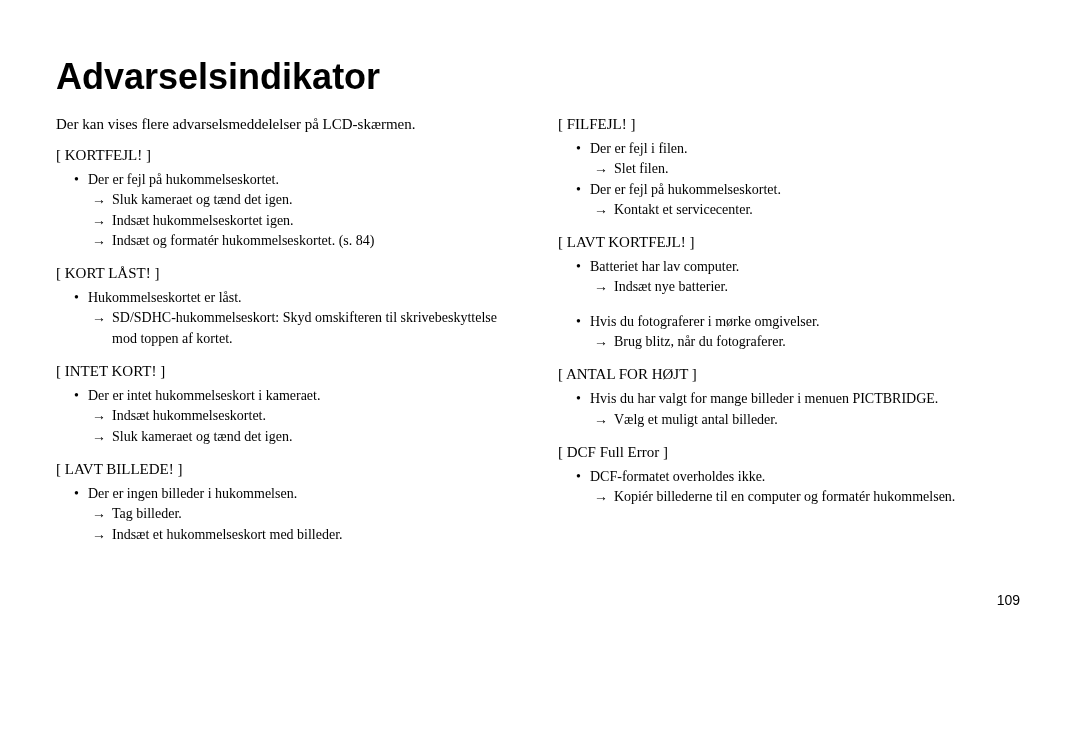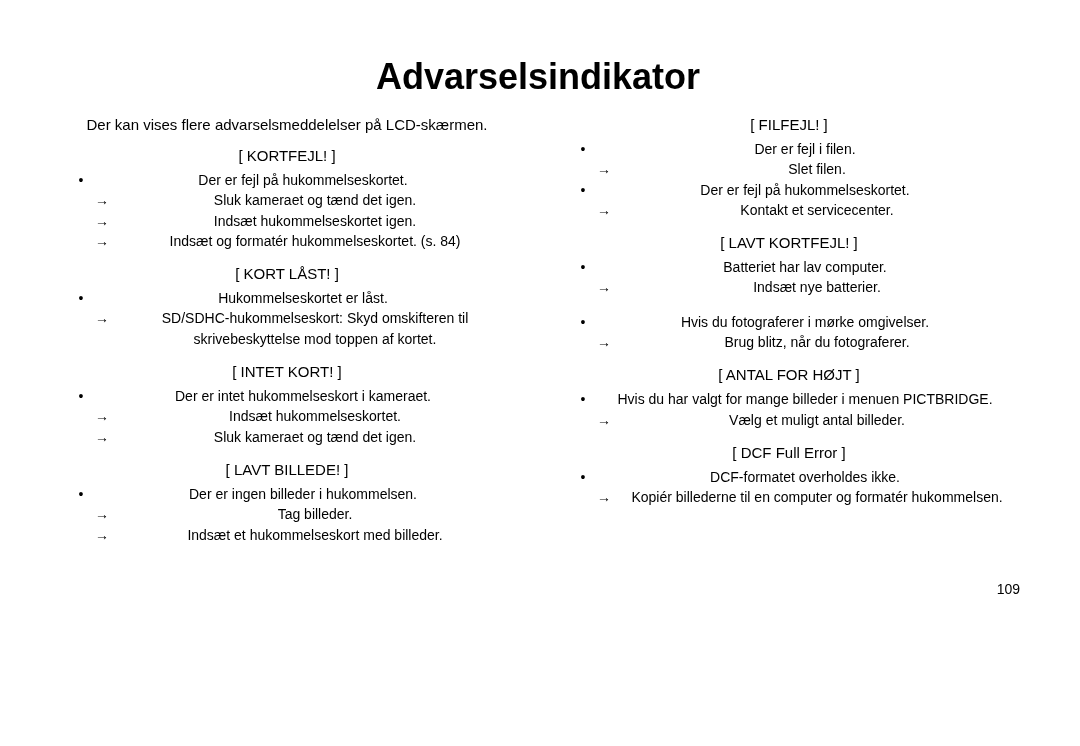--- a/index.html
+++ b/index.html
@@ -1,30 +1,30 @@
 <!DOCTYPE html>
 <html><head>
 <meta charset="utf-8">
 <style>
   * { box-sizing: border-box; margin: 0; padding: 0; }
   html, body { width: 1080px; height: 746px; background: #fff; font-family: Arial, Helvetica, sans-serif; color: #000; }
-  .page { padding: 56px 60px 20px 56px; position: relative; width: 1080px; height: 620px; text-align: center; }
+  .page { padding: 56px 60px 20px 56px; position: relative; width: 1080px; height: 620px; }
   .title { font-size: 36px; font-weight: 700; margin-bottom: 18px; letter-spacing: 0px; }
   .intro { font-size: 15px; margin-bottom: 14px; }
   .columns { display: flex; gap: 40px; }
-  .col { flex: 1; }
+  .col { flex: 1; font-family: Liberation Serif, serif; }
   .section { margin-bottom: 14px; }
   .section-heading { font-size: 15px; margin-bottom: 6px; }
   .bullet-row { display: flex; align-items: flex-start; font-size: 14px; line-height: 1.45; margin-left: 18px; }
   .bullet-row .dot { width: 14px; flex: 0 0 14px; }
   .bullet-row .txt { flex: 1; }
   .arrow-row { display: flex; align-items: flex-start; font-size: 14px; line-height: 1.45; margin-left: 36px; }
   .arrow-row .arrow { width: 20px; flex: 0 0 20px; }
   .arrow-row .txt { flex: 1; }
-  .page-number { position: absolute; right: 60px; bottom: 23px; font-size: 14px; }
+  .page-number { position: absolute; right: 60px; bottom: 12px; font-size: 14px; }
 </style>
 </head>
 <body>
 
 <div class="page">
 
   <h1 class="title">Advarselsindikator</h1>
 
   <div class="columns">
 

